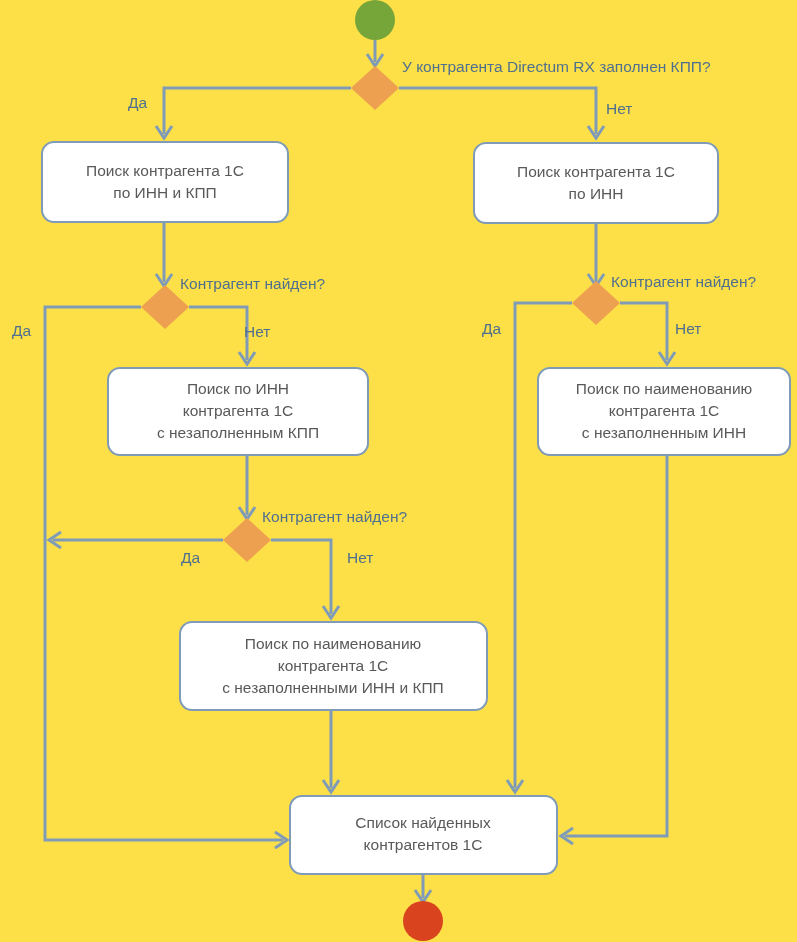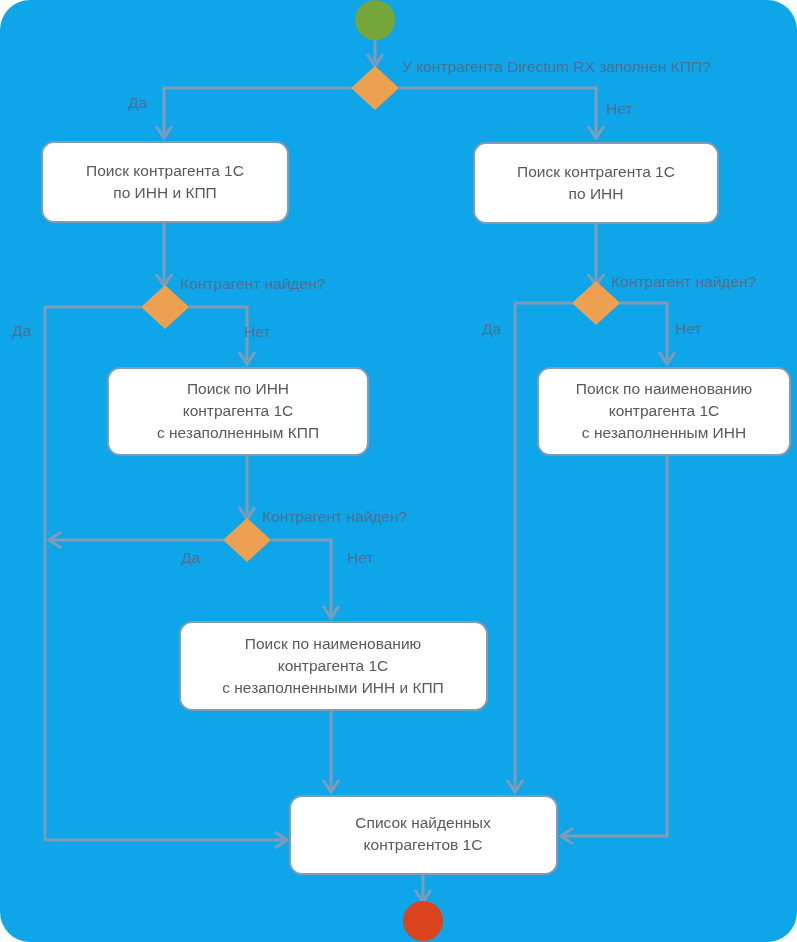--- a/index.html
+++ b/index.html
@@ -7,23 +7,22 @@
     padding: 0;
     background: #ffffff;
   }
   body {
     font-family: "Liberation Sans", sans-serif;
   }
   #canvas {
     position: relative;
     width: 797px;
     height: 942px;
-    background: #0ea5e9;
+    background: #fde047;
     overflow: hidden;
-    border-radius: 30px;
   }
   svg#flow {
     position: absolute;
     left: 0;
     top: 0;
     width: 797px;
     height: 942px;
   }
   .conn {
     fill: none;

